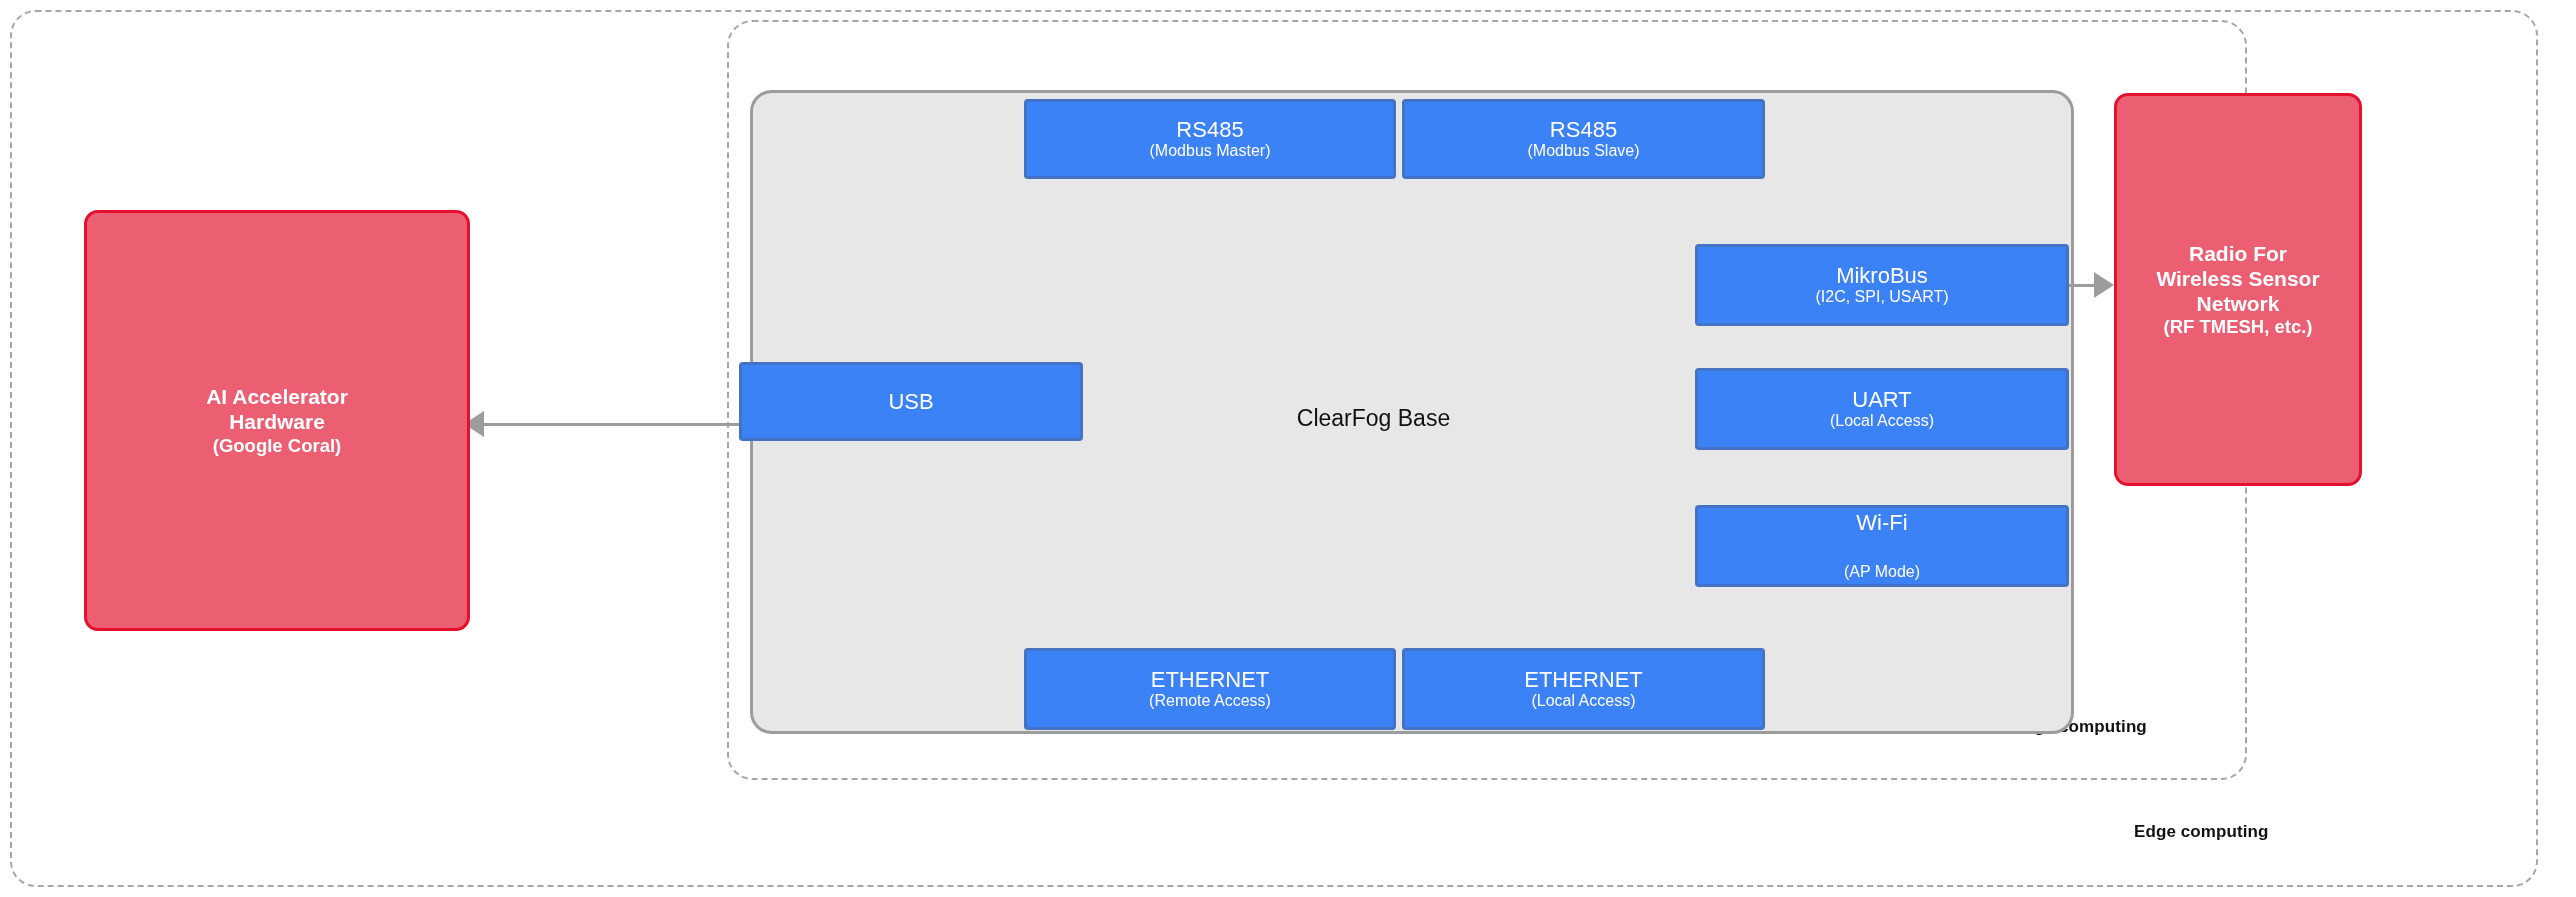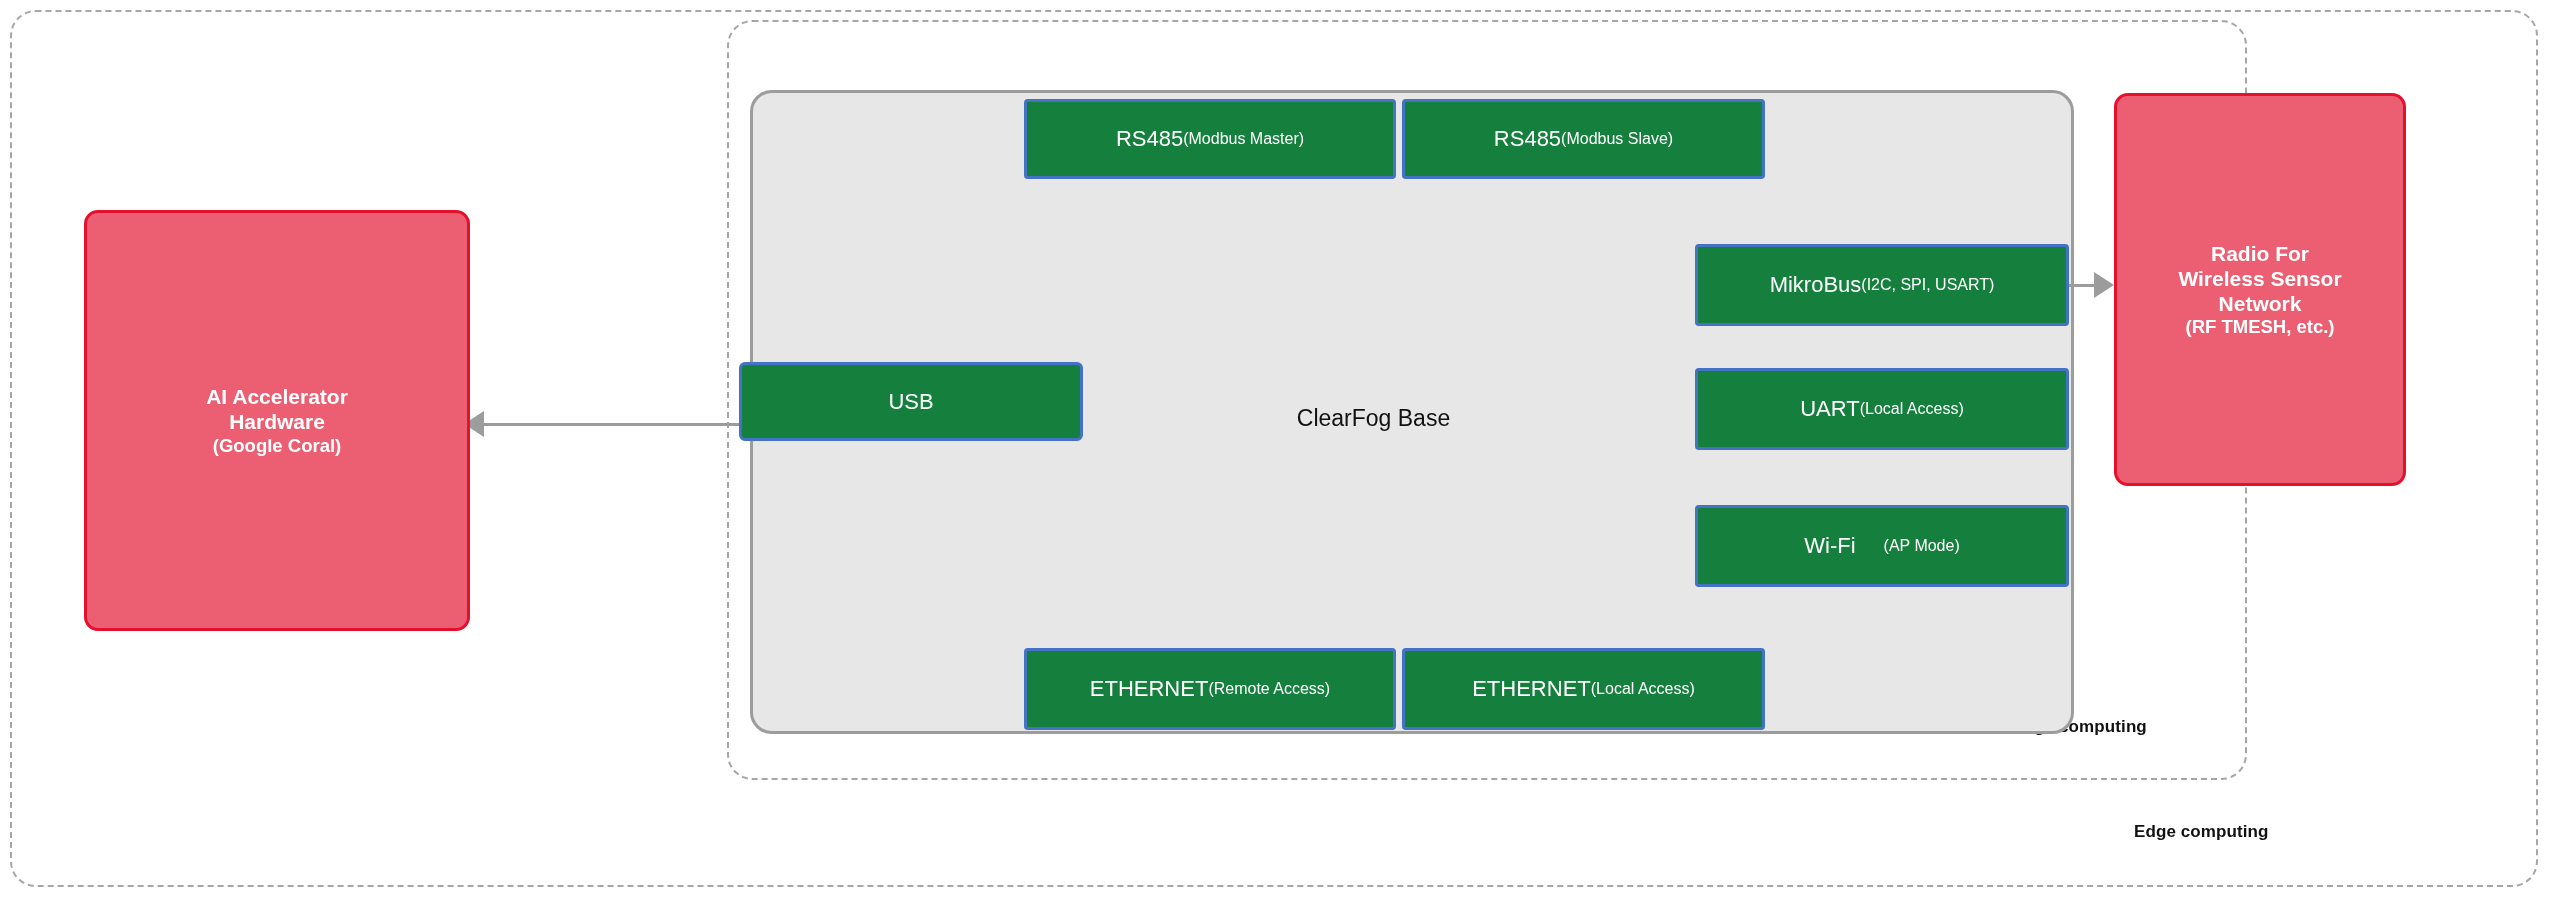--- a/index.html
+++ b/index.html
@@ -37,24 +37,24 @@
     font-size:23px;
     font-weight:normal;
     color:#111111;
     white-space:nowrap;
     text-align:center;
   }
 
   
   .port{
     position:absolute;box-sizing:border-box;
-    background:#15803d;
+    background:#3b82f6;
     border:3.2px solid #4472c4;
     border-radius:3.8px;
-    display:flex;flex-direction:row;
+    display:flex;flex-direction:column;
     align-items:center;justify-content:center;
     color:#ffffff;
     line-height:1.14;
     text-align:center;
   }
   .port .l1{font-size:22px;}
   .port .l2{font-size:16px;}
   .port.single .l1{font-size:22px;}
 
   
@@ -107,21 +107,21 @@
 
   <div class="conn-line" style="left:2068px;top:284px;width:41px;"></div>
   <div class="arrow-right" style="left:2094px;top:272px;"></div>
 
   <div class="node-red" style="left:84px;top:210px;width:386px;height:421px;">
     <div class="big">AI Accelerator</div>
     <div class="big">Hardware</div>
     <div class="small">(Google Coral)</div>
   </div>
 
-  <div class="node-red" style="left:2114px;top:93px;width:292px;height:393px;">
+  <div class="node-red" style="left:2114px;top:93px;width:248px;height:393px;">
     <div class="big">Radio For</div>
     <div class="big">Wireless Sensor</div>
     <div class="big">Network</div>
     <div class="small">(RF TMESH, etc.)</div>
   </div>
 
   <div class="port" style="left:1024px;top:99px;width:372px;height:80px;">
     <div class="l1">RS485</div>
     <div class="l2">(Modbus Master)</div>
   </div>
@@ -129,21 +129,21 @@
   <div class="port" style="left:1402px;top:99px;width:363px;height:80px;">
     <div class="l1">RS485</div>
     <div class="l2">(Modbus Slave)</div>
   </div>
 
   <div class="port" style="left:1695px;top:244px;width:374px;height:82px;text-align:center;">
     <div class="l1">MikroBus</div>
     <div class="l2">(I2C, SPI, USART)</div>
   </div>
 
-  <div class="port single" style="left:739px;top:362px;width:344px;height:79px;border-radius:6px;">
+  <div class="port single" style="left:739px;top:362px;width:344px;height:79px;">
     <div class="l1">USB</div>
   </div>
 
   <div class="port" style="left:1695px;top:368px;width:374px;height:82px;">
     <div class="l1">UART</div>
     <div class="l2">(Local Access)</div>
   </div>
 
   <div class="port" style="left:1695px;top:505px;width:374px;height:82px;gap:28px;">
     <div class="l1">Wi-Fi</div>

